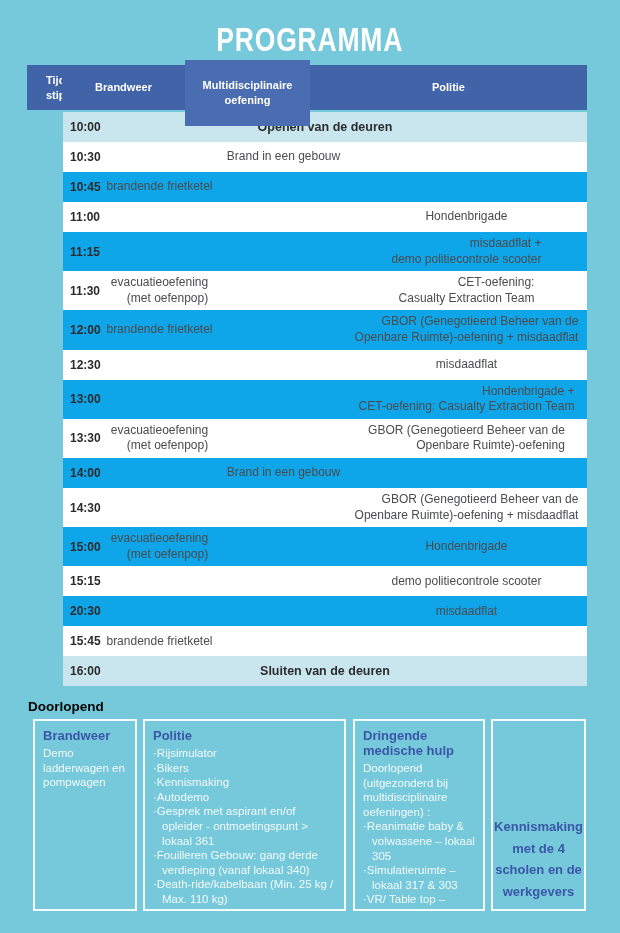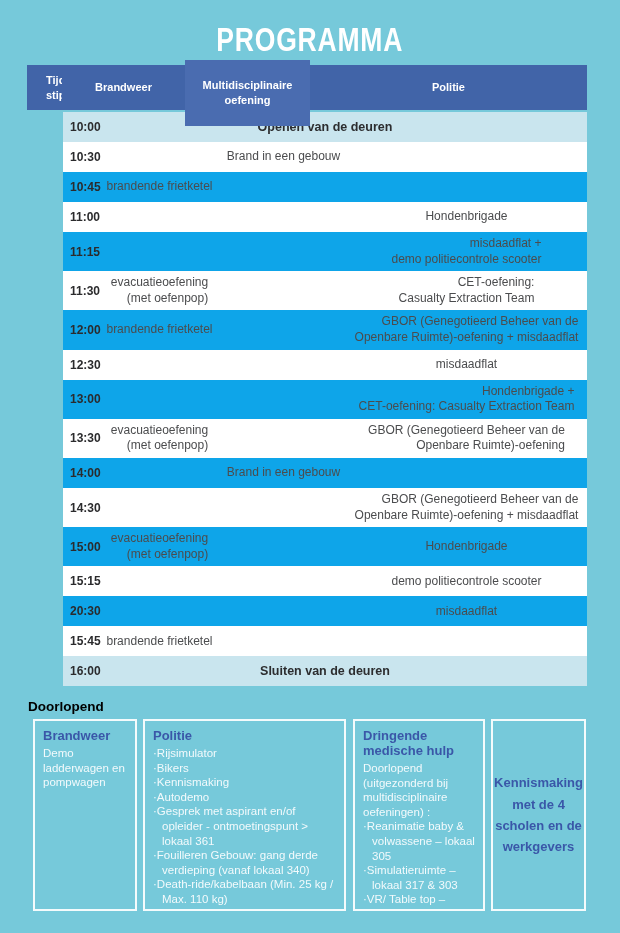--- a/index.html
+++ b/index.html
@@ -55,21 +55,21 @@
     font-size:13.5px; font-weight:700; color:#000000; margin:0 0 5px 1px;
   }
   .boxes { display:flex; margin-left:6px; }
   .box {
     box-sizing:border-box; border:2px solid rgba(255,255,255,0.92);
     height:192px; padding:7px 8px; overflow:hidden;
   }
   .box1 { width:104px; margin-right:6px; }
   .box2 { width:203px; margin-right:7px; }
   .box3 { width:132px; margin-right:6px; }
-  .box4 { width:95px; display:flex; align-items:center; justify-content:center; text-align:center; padding:7px 5px; }
+  .box4 { width:95px; display:flex; align-items:flex-end; justify-content:center; text-align:center; padding:7px 5px; }
   .box-title { font-size:13px; font-weight:700; color:#3A57A8; margin-bottom:3px; }
   .box-text { font-size:11.5px; color:#F3FAFC; line-height:1.27; }
   .box-list { list-style:none; margin:0; padding:0; font-size:11.5px; color:#F3FAFC; line-height:1.27; }
   .box-list li { padding-left:9px; text-indent:-9px; }
   .box-list li::before { content:"\00B7 "; }
   .box-highlight { font-size:13px; font-weight:700; color:#3A57A8; line-height:1.65; }
 </style>
 </head>
 <body>
 

